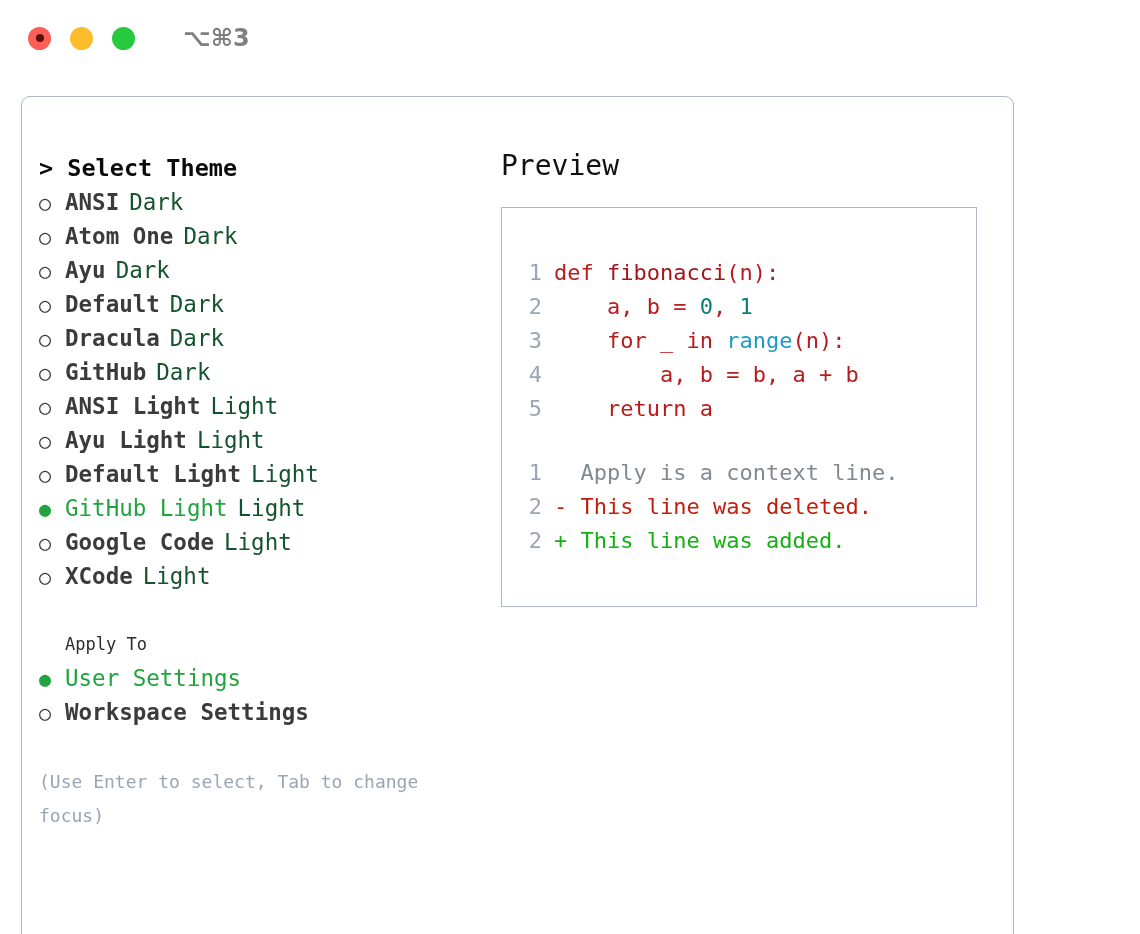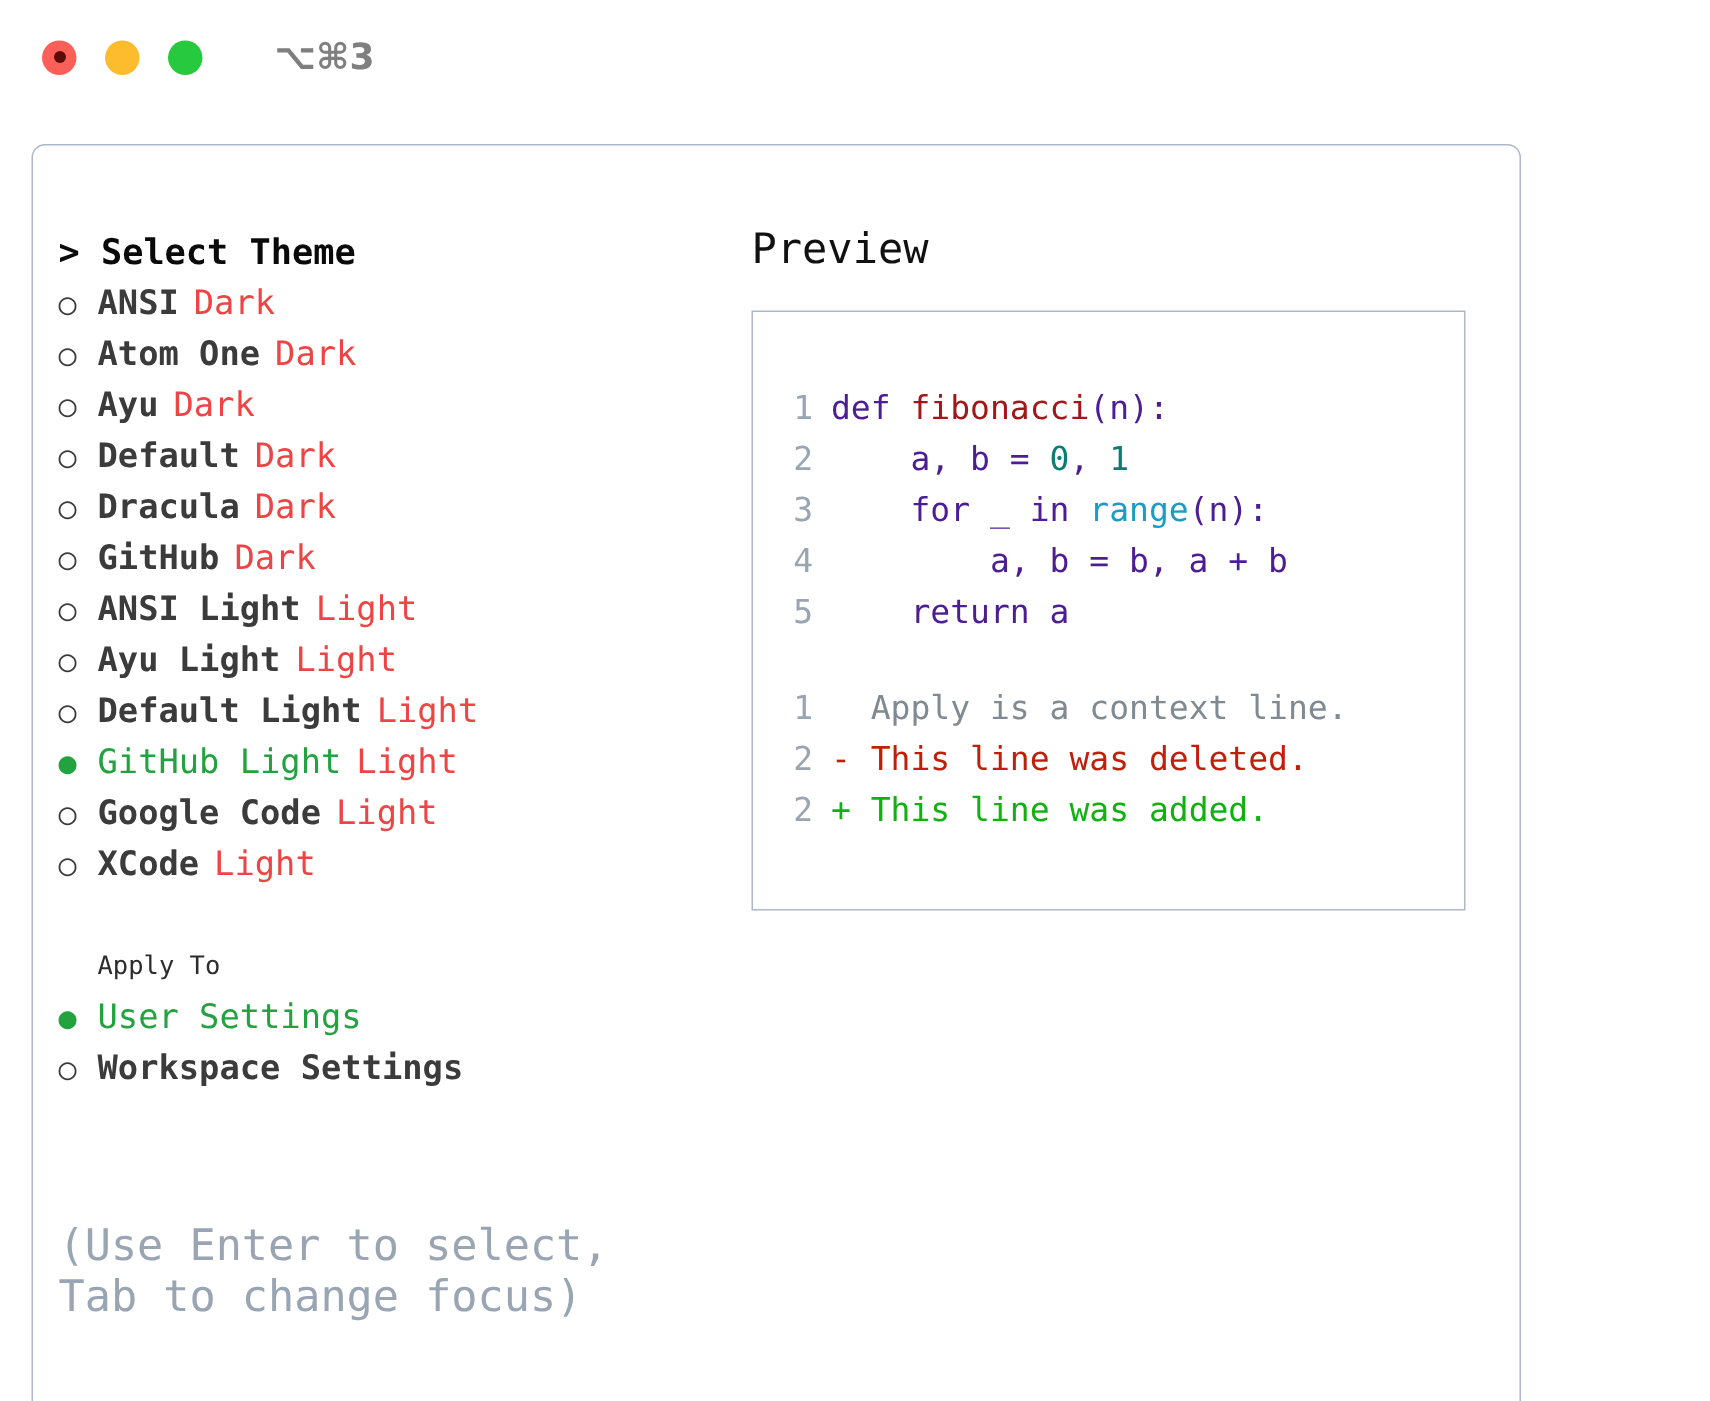--- a/index.html
+++ b/index.html
@@ -110,38 +110,37 @@
   .bullet-empty { color: #3b3b3b; }
   .bullet-sel   { color: #22a33f; }
   .list-header {
     font-weight: bold;
     color: #0a0a0a;
     font-size: 23.5px;
   }
   .label        { color: #3b3b3b; font-weight: bold; }
   .label-sel    { color: #22a33f; }
   .tag {
-    color: #ef4444;
+    color: #14532d;
     margin-left: 10px;
   }
   .group-title {
     color: #2d2d2d;
     font-size: 17px;
   }
   .spacer { height: 34px; }
 
   .hint {
     position: absolute;
     left: 17px;
     top: 668px;
     width: 410px;
     color: #9aa5b4;
-    font-size: 29px;
-    line-height: 34px;
-    margin-top: 48px;
+    font-size: 18px;
+    line-height: 34px;
   }
 
   
   .right-col {
     position: absolute;
     left: 479px;
     top: 54px;
   }
   .preview-title {
     font-size: 28px;
@@ -168,21 +167,21 @@
   .lineno {
     display: inline-block;
     width: 26px;
     flex: 0 0 26px;
     text-align: right;
     color: #9aa5b4;
     margin-right: 12px;
   }
   .code-gap { height: 30px; }
 
-  .tok-plain   { color: #4c1d95; }
+  .tok-plain   { color: #b91c1c; }
   .tok-func    { color: #a3161a; }
   .tok-num     { color: #0c7d74; }
   .tok-builtin { color: #1b9cc4; text-align: center; }
 
   .diff-ctx { color: #808a92; }
   .diff-del { color: #c0200b; }
   .diff-add { color: #12b010; }
 </style>
 </head>
 <body>

